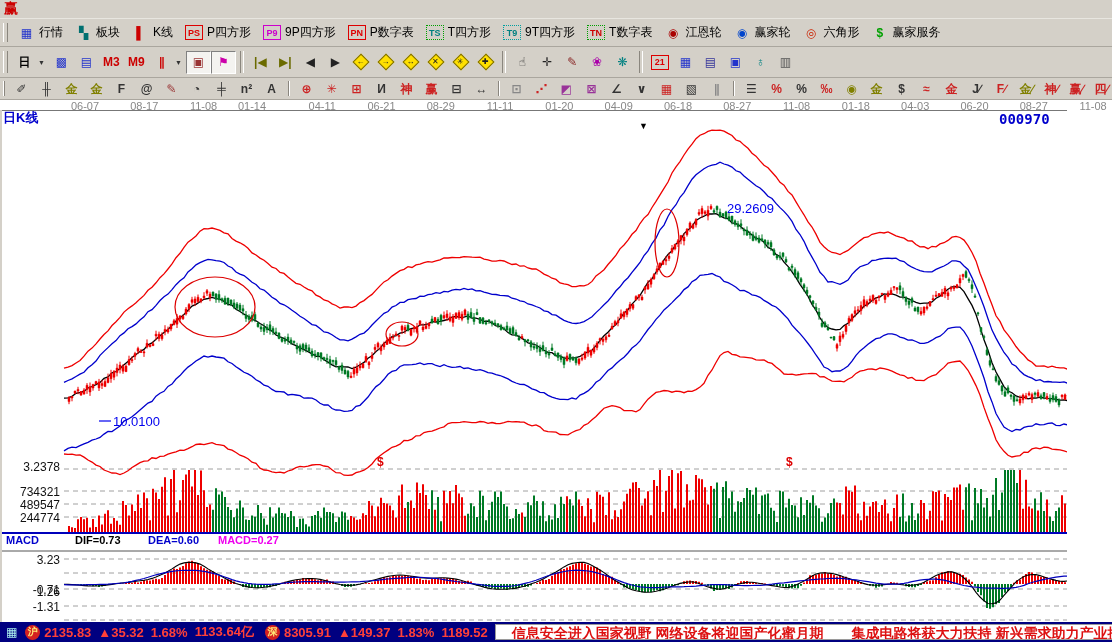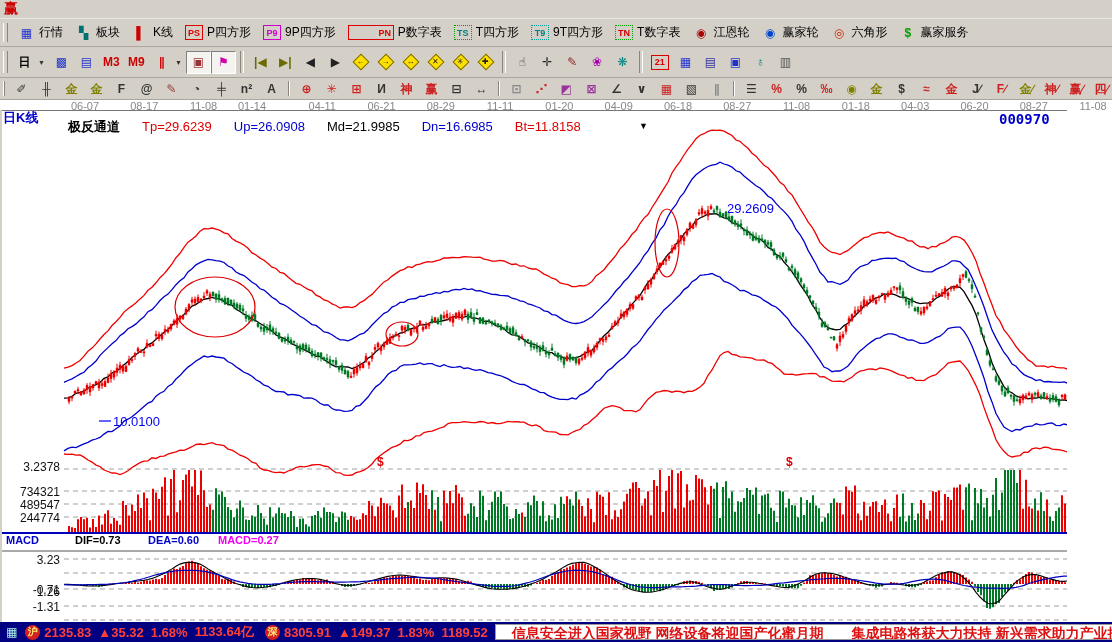--- a/index.html
+++ b/index.html
@@ -77,21 +77,21 @@
       </span>
       <span class="tbtn">
         <span class="boxed" style="color: rgb(221, 0, 0); border-color: rgb(221, 0, 0);">PS</span>
         <span>P四方形</span>
       </span>
       <span class="tbtn">
         <span class="boxed" style="color: rgb(204, 0, 204); border-color: rgb(204, 0, 204);">P9</span>
         <span>9P四方形</span>
       </span>
       <span class="tbtn">
-        <span class="boxed" style="color: rgb(221, 0, 0); border-color: rgb(221, 0, 0); padding-left: 28px;">PN</span>
+        <span class="boxed" style="color: rgb(221, 0, 0); border-color: rgb(221, 0, 0);">PN</span>
         <span>P数字表</span>
       </span>
       <span class="tbtn">
         <span class="boxed dotted" style="color: rgb(0, 128, 128); border-color: rgb(0, 160, 0);">TS</span>
         <span>T四方形</span>
       </span>
       <span class="tbtn">
         <span class="boxed dotted" style="color: rgb(0, 128, 128); border-color: rgb(0, 160, 160);">T9</span>
         <span>9T四方形</span>
       </span>
@@ -425,23 +425,20 @@
         <polyline points="64,474.2 68,474.4 72,474.6 76,474.9 80,475.3 84,475.6 88,475.9 92,476.0 96,476.0 100,475.8 104,475.4 108,474.9 112,474.4 116,473.8 120,473.3 124,472.8 128,472.4 132,471.9 136,471.3 140,470.8 144,470.3 148,469.5 152,468.4 156,466.9 160,465.2 164,463.4 168,461.3 172,458.9 176,456.3 180,454.1 184,452.9 188,452.4 192,452.4 196,452.9 200,454.1 204,456.3 208,458.9 212,461.3 216,463.4 220,465.5 224,467.8 228,470.0 232,472.0 236,473.5 240,474.7 244,475.9 248,476.9 252,477.5 256,477.8 260,477.7 264,477.3 268,476.7 272,475.9 276,475.0 280,474.0 284,472.8 288,471.6 292,470.6 296,469.8 300,469.2 304,468.8 308,468.5 312,468.6 316,468.8 320,469.4 324,470.3 328,471.4 332,472.5 336,473.6 340,474.5 344,475.1 348,475.4 352,475.3 356,474.9 360,474.0 364,473.0 368,471.8 372,470.6 376,469.5 380,468.4 384,467.3 388,466.4 392,465.7 396,465.2 400,465.1 404,465.3 408,465.7 412,466.3 416,466.9 420,467.6 424,468.0 428,468.2 432,468.2 436,468.0 440,467.8 444,467.8 448,468.1 452,468.5 456,469.1 460,470.0 464,471.2 468,472.5 472,473.8 476,474.9 480,476.0 484,477.1 488,478.1 492,478.8 496,479.1 500,479.2 504,479.2 508,479.0 512,478.6 516,478.1 520,477.3 524,476.2 528,474.9 532,473.6 536,472.3 540,470.6 544,468.5 548,466.2 552,464.1 556,461.9 560,459.5 564,456.9 568,454.7 572,453.4 576,452.7 580,452.2 584,452.4 588,453.5 592,455.5 596,457.8 600,460.0 604,462.6 608,465.5 612,468.5 616,471.1 620,473.3 624,475.6 628,477.9 632,479.7 636,480.8 640,481.5 644,482.1 648,482.3 652,482.0 656,481.2 660,480.3 664,479.2 668,477.8 672,476.2 676,474.7 680,473.4 684,472.6 688,472.0 692,471.8 696,472.5 700,474.0 704,475.5 708,476.9 712,477.9 716,478.8 720,479.3 724,478.7 728,477.4 732,476.0 736,474.7 740,473.7 744,472.9 748,472.3 752,472.2 756,472.8 760,473.5 764,474.2 768,474.9 772,475.6 776,476.3 780,477.0 784,477.5 788,477.4 792,476.5 796,474.9 800,473.0 804,470.9 808,468.5 812,466.1 816,464.1 820,463.0 824,462.8 828,463.1 832,463.5 836,464.4 840,465.6 844,467.0 848,468.2 852,469.4 856,470.8 860,472.3 864,473.6 868,474.6 872,475.0 876,475.2 880,475.0 884,474.6 888,474.2 892,473.9 896,474.0 900,474.5 904,475.0 908,475.4 912,475.3 916,474.8 920,473.9 924,472.3 928,470.1 932,467.7 936,465.6 940,464.0 944,462.9 948,461.9 952,461.9 956,463.1 960,464.9 964,468.0 968,471.8 972,476.6 976,482.3 980,487.0 984,490.8 988,493.5 992,493.8 996,492.9 1000,490.0 1004,485.4 1008,480.9 1012,476.3 1016,471.9 1020,468.9 1024,466.5 1028,465.1 1032,464.5 1036,464.6 1040,465.6 1044,467.0 1048,468.3 1052,469.4 1056,470.4 1060,471.2 1064,471.4 1068,470.8 1072,470.0 1076,468.3 1080,466.1 1084,463.6 1088,461.2 1092,459.5 1096,458.7 1100,458.5 1104,459.1 1108,460.2 1112,461.4" fill="none" stroke="#000000" stroke-width="1.1"></polyline>
         <polyline points="64,474.7 68,474.8 72,474.8 76,474.8 80,474.8 84,474.8 88,474.7 92,474.6 96,474.5 100,474.4 104,474.3 108,474.1 112,473.8 116,473.5 120,473.2 124,472.8 128,472.2 132,471.4 136,470.4 140,469.5 144,468.5 148,467.3 152,466.0 156,464.8 160,463.8 164,462.9 168,462.1 172,461.4 176,460.8 180,460.5 184,460.3 188,460.3 192,460.3 196,460.4 200,460.8 204,461.4 208,462.2 212,463.2 216,464.2 220,465.4 224,466.7 228,468.1 232,469.6 236,470.8 240,471.8 244,472.6 248,473.3 252,473.9 256,474.2 260,474.4 264,474.3 268,474.3 272,474.1 276,473.8 280,473.5 284,473.1 288,472.7 292,472.3 296,472.0 300,471.8 304,471.7 308,471.6 312,471.6 316,471.7 320,471.8 324,471.8 328,471.9 332,472.0 336,472.1 340,472.1 344,472.1 348,472.0 352,471.9 356,471.8 360,471.6 364,471.3 368,471.0 372,470.7 376,470.3 380,469.8 384,469.4 388,469.0 392,468.7 396,468.4 400,468.1 404,467.8 408,467.5 412,467.3 416,467.3 420,467.3 424,467.5 428,467.8 432,468.1 436,468.4 440,469.0 444,469.6 448,470.3 452,470.9 456,471.5 460,472.0 464,472.5 468,473.1 472,473.6 476,474.2 480,474.7 484,475.2 488,475.7 492,476.1 496,476.3 500,476.4 504,476.4 508,476.3 512,476.0 516,475.5 520,474.7 524,473.7 528,472.7 532,471.5 536,470.2 540,468.7 544,467.2 548,465.8 552,464.5 556,463.4 560,462.3 564,461.5 568,460.9 572,460.5 576,460.2 580,460.3 584,460.6 588,461.0 592,461.7 596,462.6 600,463.7 604,465.0 608,466.4 612,467.9 616,469.5 620,471.1 624,472.6 628,473.9 632,475.0 636,476.0 640,476.8 644,477.2 648,477.5 652,477.6 656,477.6 660,477.5 664,477.2 668,477.0 672,476.9 676,476.9 680,476.8 684,476.7 688,476.5 692,476.3 696,476.1 700,475.7 704,475.3 708,475.0 712,474.7 716,474.6 720,474.6 724,474.7 728,474.9 732,475.1 736,475.3 740,475.5 744,475.6 748,475.6 752,475.5 756,475.4 760,475.3 764,475.1 768,474.7 772,474.2 776,473.6 780,473.2 784,472.8 788,472.3 792,471.8 796,471.3 800,470.9 804,470.5 808,470.1 812,469.6 816,469.3 820,469.0 824,468.8 828,468.5 832,468.3 836,468.3 840,468.4 844,468.6 848,469.1 852,469.5 856,469.9 860,470.5 864,471.1 868,471.7 872,472.4 876,473.1 880,473.6 884,474.1 888,474.2 892,474.2 896,474.1 900,473.9 904,473.3 908,472.6 912,471.7 916,470.9 920,470.2 924,469.6 928,469.3 932,469.2 936,469.2 940,469.6 944,470.2 948,471.1 952,472.3 956,473.4 960,474.5 964,475.5 968,476.2 972,476.8 976,477.2 980,477.6 984,478.0 988,478.2 992,478.2 996,478.2 1000,478.3 1004,478.3 1008,478.1 1012,477.9 1016,477.4 1020,476.5 1024,475.4 1028,473.8 1032,472.5 1036,471.3 1040,470.3 1044,469.4 1048,468.6 1052,467.9 1056,467.2 1060,466.6 1064,466.1 1068,466.0 1072,465.9 1076,465.9 1080,465.8 1084,465.7 1088,465.4 1092,465.1 1096,464.8 1100,464.4 1104,464.0 1108,463.5 1112,463.1" fill="none" stroke="#0000bb" stroke-width="1.2"></polyline>
         <ellipse cx="215" cy="197" rx="40" ry="30" fill="none" stroke="#dd0000" stroke-width="1.2"></ellipse>
         <ellipse cx="402" cy="224" rx="16" ry="12" fill="none" stroke="#dd0000" stroke-width="1.2"></ellipse>
         <ellipse cx="667" cy="133" rx="12" ry="34" fill="none" stroke="#dd0000" stroke-width="1.2"></ellipse>
         <line x1="99" y1="311" x2="111" y2="311" stroke="#0000ee" stroke-width="1.2"></line>
         <rect x="0" y="0" width="2" height="512" fill="#d4d0c8"></rect>
       </svg>
 
     <div class="lab kline-label">日K线</div>
-    <div class="lab ind-header">
-      <span class="c-black" style="font-weight:bold">极反通道</span><span class="c-red">Tp=29.6239</span><span class="c-blue">Up=26.0908</span><span class="c-black">Md=21.9985</span><span class="c-blue">Dn=16.6985</span><span class="c-red">Bt=11.8158</span>
-    </div>
     <div class="lab stock-code">000970</div>
     <div class="lab clip-char">P</div>
     <div class="lab mkdown">▼</div>
     <div class="lab p-high">29.2609</div>
     <div class="lab p-low">10.0100</div>
     <div class="lab rlab" style="top:350px">3.2378</div>
     <div class="lab rlab" style="top:375px">734321</div>
     <div class="lab rlab" style="top:388px">489547</div>
     <div class="lab rlab" style="top:401px">244774</div>
     <div class="lab dollar" style="left:377px;top:345px">$</div>

